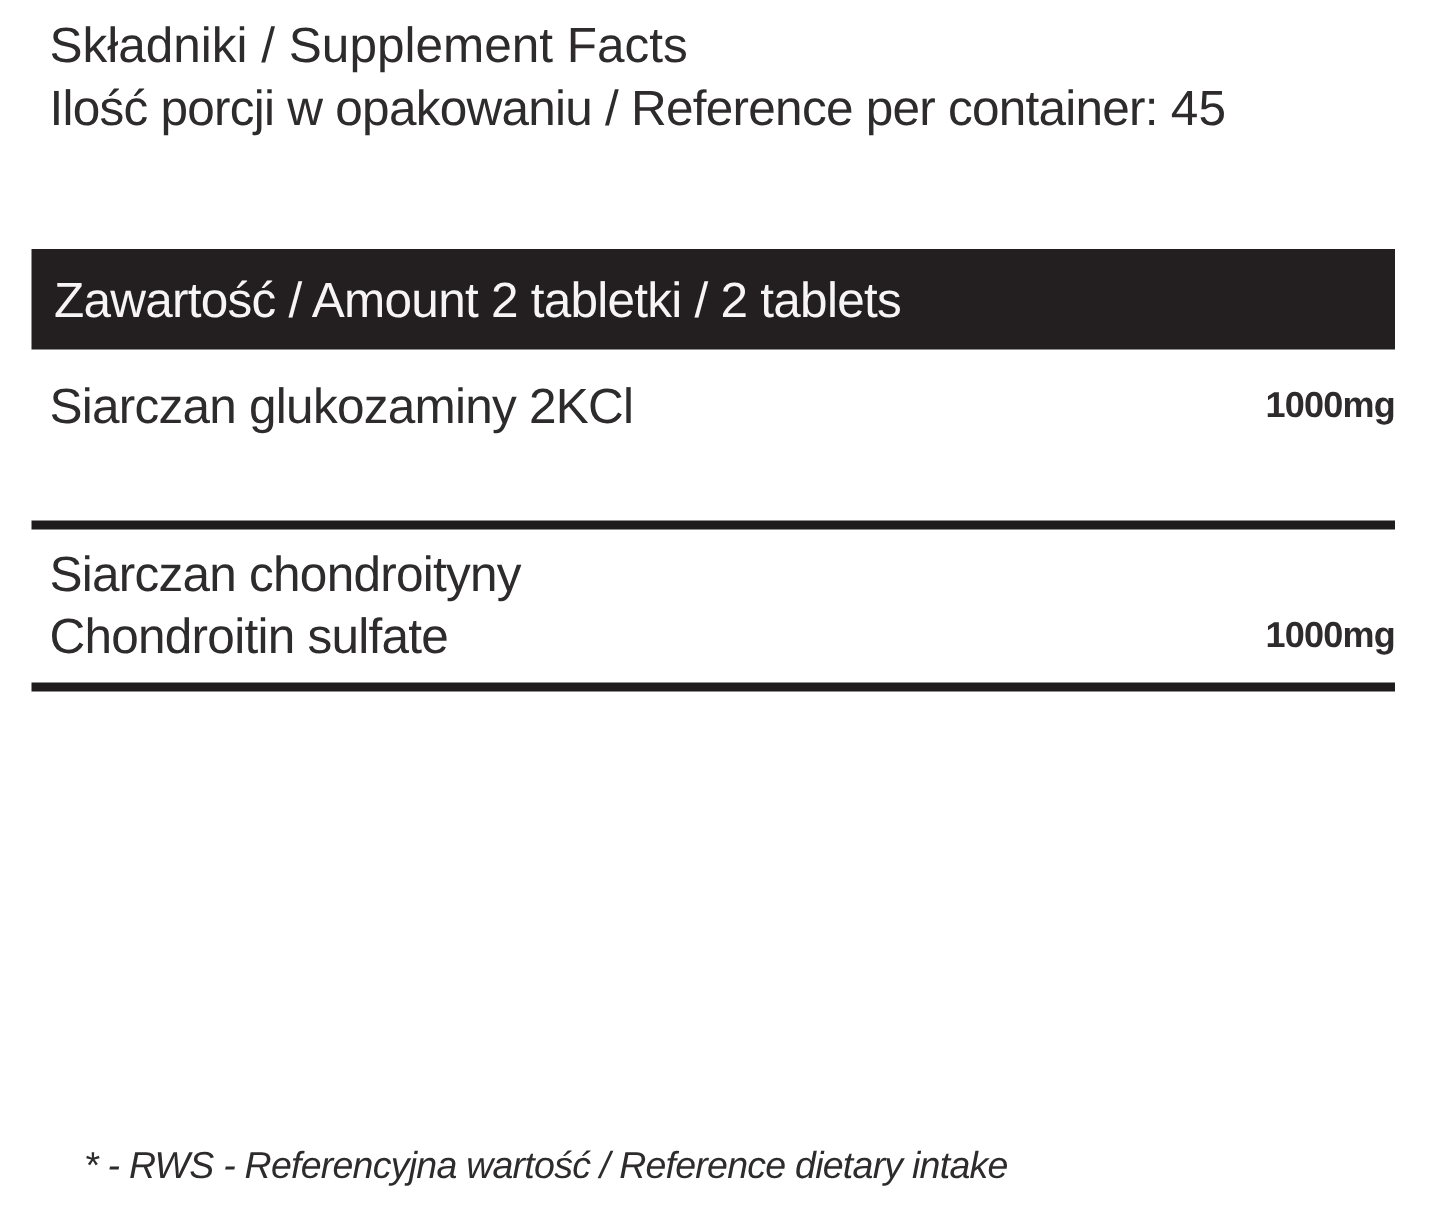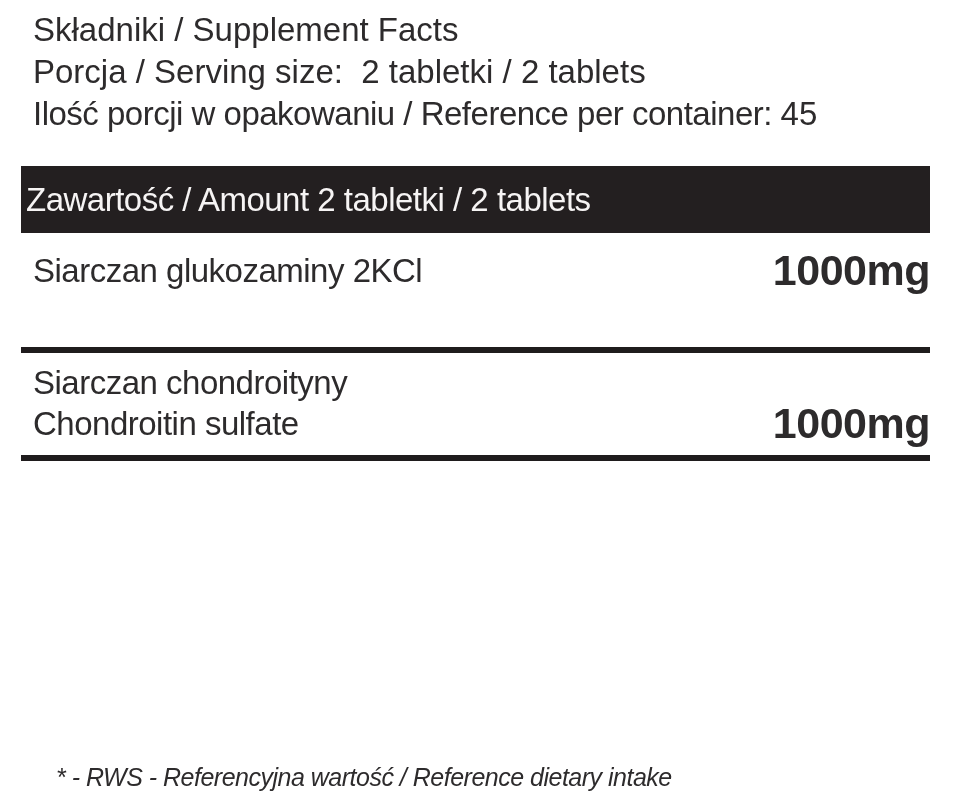--- a/index.html
+++ b/index.html
@@ -25,34 +25,34 @@
     position: absolute; top: 9px; left: 33px; right: 30px;
     font-size: 33px; line-height: 42px;
   }
   .header-line { white-space: pre-wrap; }
   .bold { font-weight: normal; }
 
   .amount-bar {
     position: absolute; top: 166px; left: 21px; width: 909px; height: 67px;
     background: var(--bar_bg); color: var(--bar_text);
     display: flex; align-items: center;
-    padding-left: 5px;
+    padding-left: 15px;
     font-size: 33px;
   }
 
   .ingredient-row {
     position: absolute; left: 33px; width: 897px;
     display: flex; justify-content: space-between; align-items: flex-end;
     font-size: 33px; line-height: 41px;
   }
   .row-1 { top: 250px; }
   .row-2 { top: 362px; }
   .ingredient-names { display: flex; flex-direction: column; }
   .ingredient-amount {
-    font-weight: bold; font-size: 43px; line-height: 41px;
+    font-weight: bold; font-size: 24px; line-height: 41px;
     letter-spacing: -0.5px;
   }
 
   .divider {
     position: absolute; left: 21px; width: 909px; height: 6px;
     background: var(--divider);
   }
   .divider-1 { top: 347px; }
   .divider-2 { top: 455px; }
 
@@ -62,21 +62,20 @@
     white-space: pre-wrap; letter-spacing: -0.5px; margin-left: 20px;
   }
 </style>
 </head>
 <body>
 
 <div class="label-root">
 
   <div class="header-block">
     <div class="header-line">Składniki / Supplement Facts</div>
-    <div class="header-line">Porcja / Serving size:  2 tabletki / 2 tablets</div>
     <div class="header-line"><span class="txt">Ilość porcji w opakowaniu / Reference per container: </span><span class="bold">45</span></div>
   </div>
 
   <div class="amount-bar">
     <span class="txt">Zawartość / Amount 2 tabletki / 2 tablets</span>
   </div>
 
   <div class="ingredient-row row-1">
     <div class="ingredient-names">
       <span class="txt">Siarczan glukozaminy 2KCl</span>

